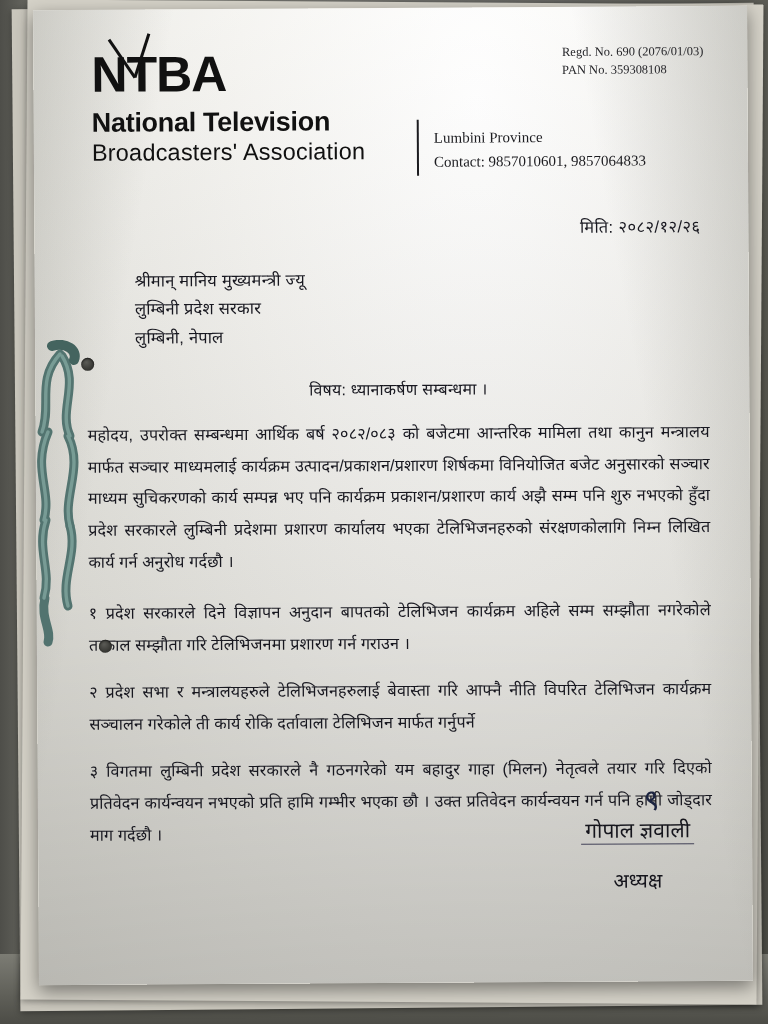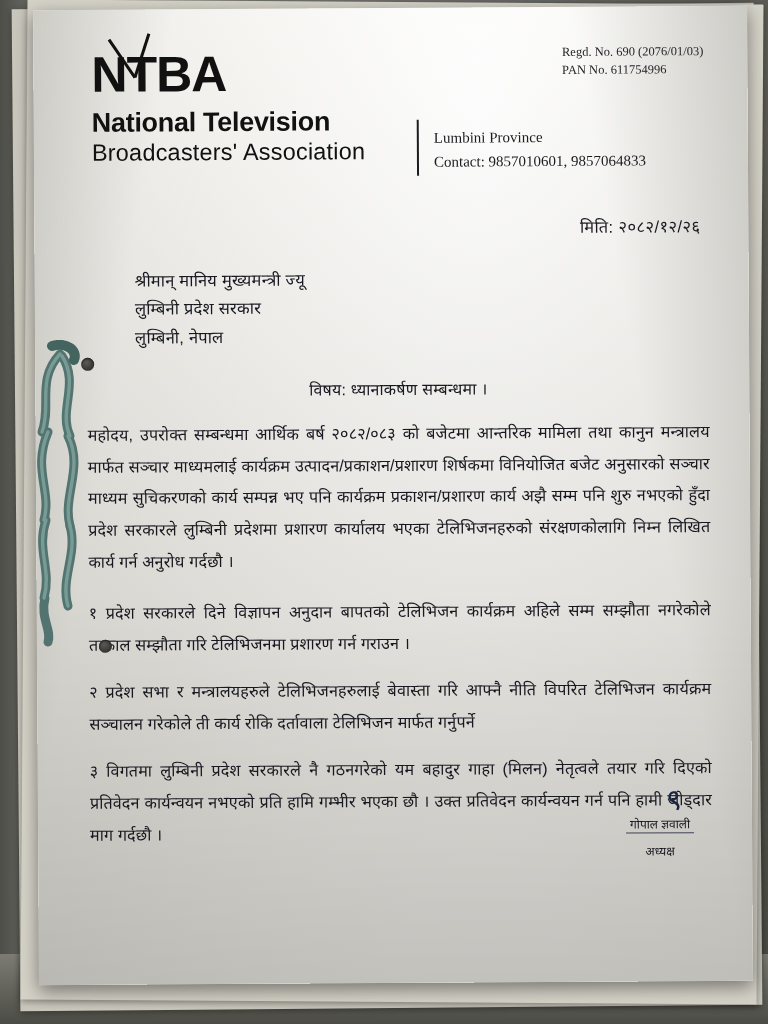--- a/index.html
+++ b/index.html
@@ -203,35 +203,35 @@
   .sign-scribble {
     font-family: "Liberation Serif", serif;
     font-size: 30px;
     color: #1b2340;
     transform: rotate(-12deg) skewX(-8deg);
     line-height: 0.9;
     margin-bottom: 2px;
     margin-left: 28px;
   }
   .sign-name {
-    font-size: 12px;
+    font-size: 21px;
     color: #15151c;
     position: relative;
   }
   .sign-name::after {
     content: "";
     position: absolute;
     left: -4px; right: -4px; bottom: -1px;
     height: 1.4px;
     background: #2a2a44;
     opacity: .85;
   }
   .sign-title {
-    font-size: 12px;
-    margin-top: 10px;
+    font-size: 20px;
+    margin-top: 23px;
     color: #15151c;
   }
 
   
   .hole {
     position: absolute;
     width: 13px; height: 13px;
     border-radius: 50%;
     background: radial-gradient(circle at 40% 35%, #5b5b56 0%, #3a3a36 60%, #2c2c29 100%);
     box-shadow: inset 0 1px 2px rgba(0,0,0,.6);
@@ -253,21 +253,21 @@
 <div class="photo">
   <div class="desk-left"></div>
   <div class="desk-bottom"></div>
   <div class="under-sheet s1"></div>
   <div class="under-sheet s2"></div>
 
   <div class="page">
 
     <div class="reg-block">
       <div>Regd. No. 690 (2076/01/03)</div>
-      <div>PAN No. 611754996</div>
+      <div>PAN No. 359308108</div>
     </div>
 
     <div class="logo-wrap">
       <div class="ntba-mark">
         <div class="antenna">
           <i class="a1"></i>
             <i class="a2"></i>
         </div>
         <div class="ntba-text">NTBA</div>
       </div>

